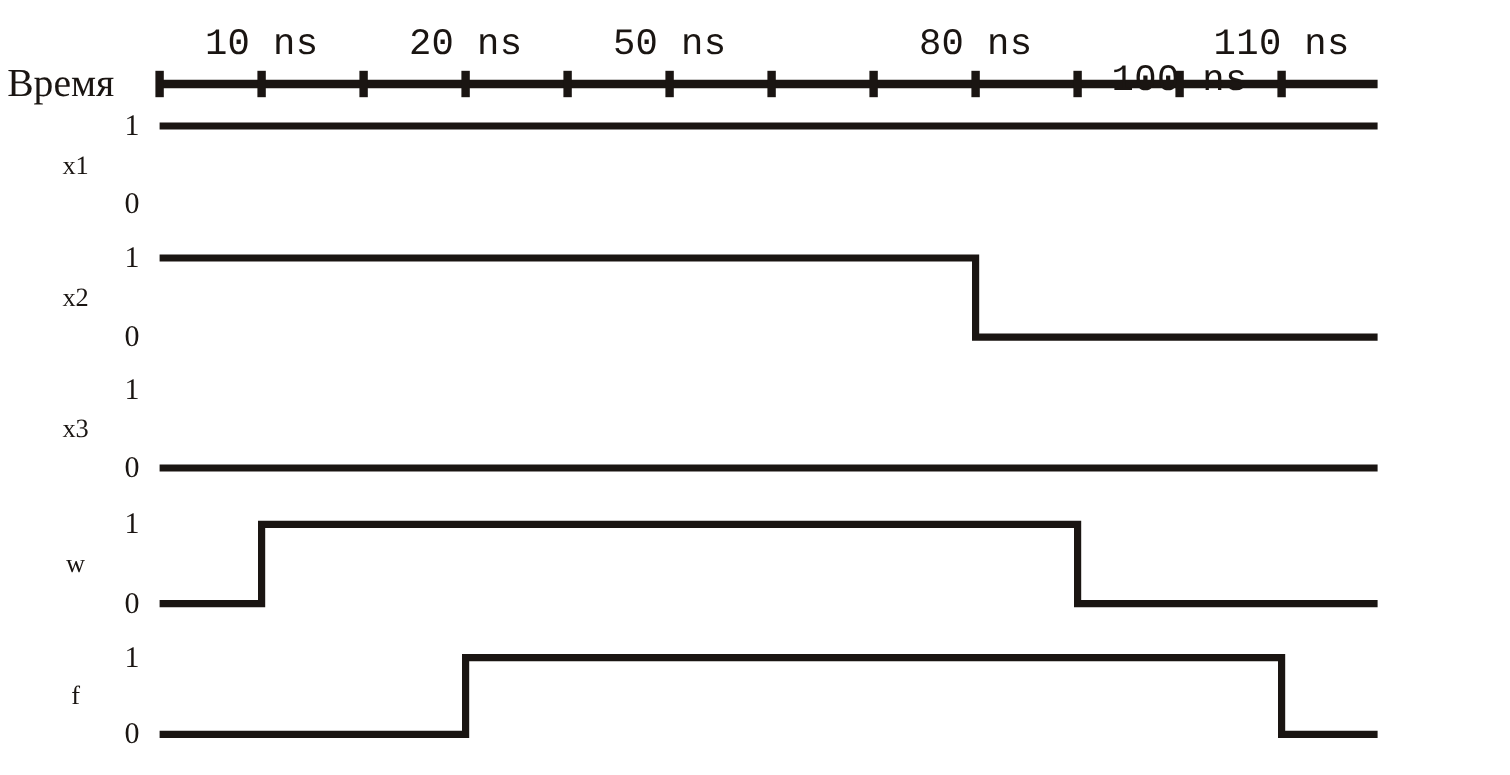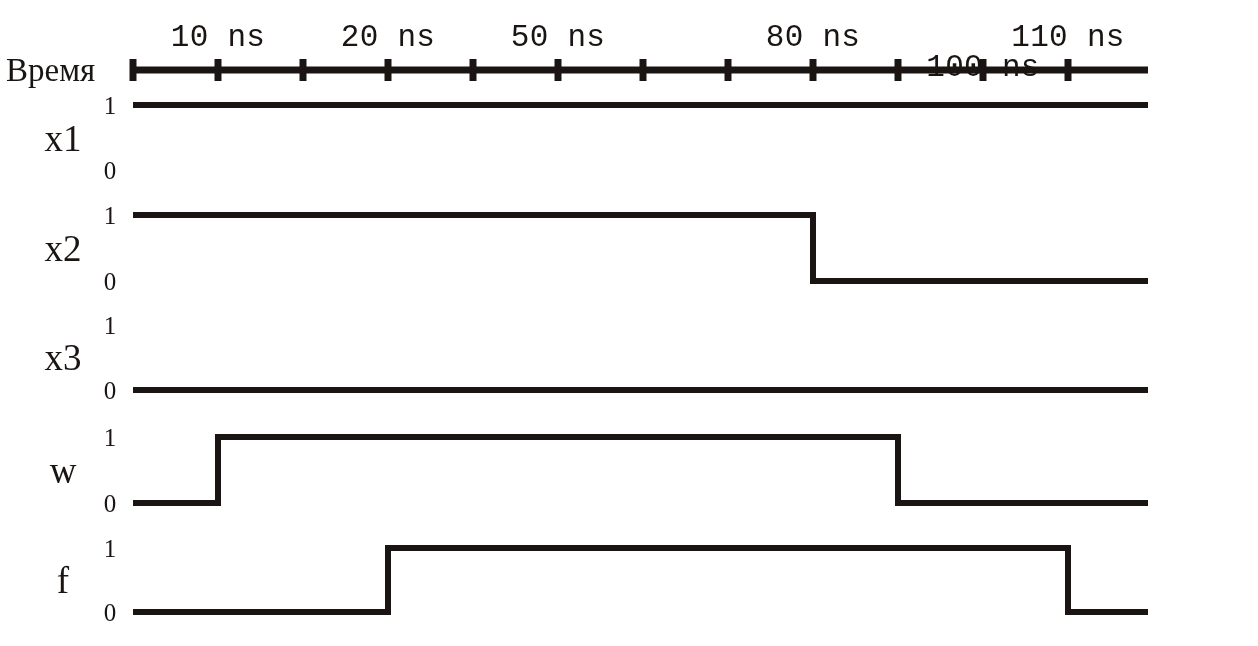--- a/index.html
+++ b/index.html
@@ -37,21 +37,21 @@
   }
   .axis-name {
     position: absolute;
     font-size: 33px;
     line-height: 1;
     white-space: nowrap;
     color: #1a1512;
   }
   .signal-name {
     position: absolute;
-    font-size: 37px;
+    font-size: 22px;
     line-height: 1;
     white-space: nowrap;
     color: #1a1512;
     transform: translate(-50%, -50%);
   }
   .level-label {
     position: absolute;
     font-size: 25px;
     line-height: 1;
     white-space: nowrap;

